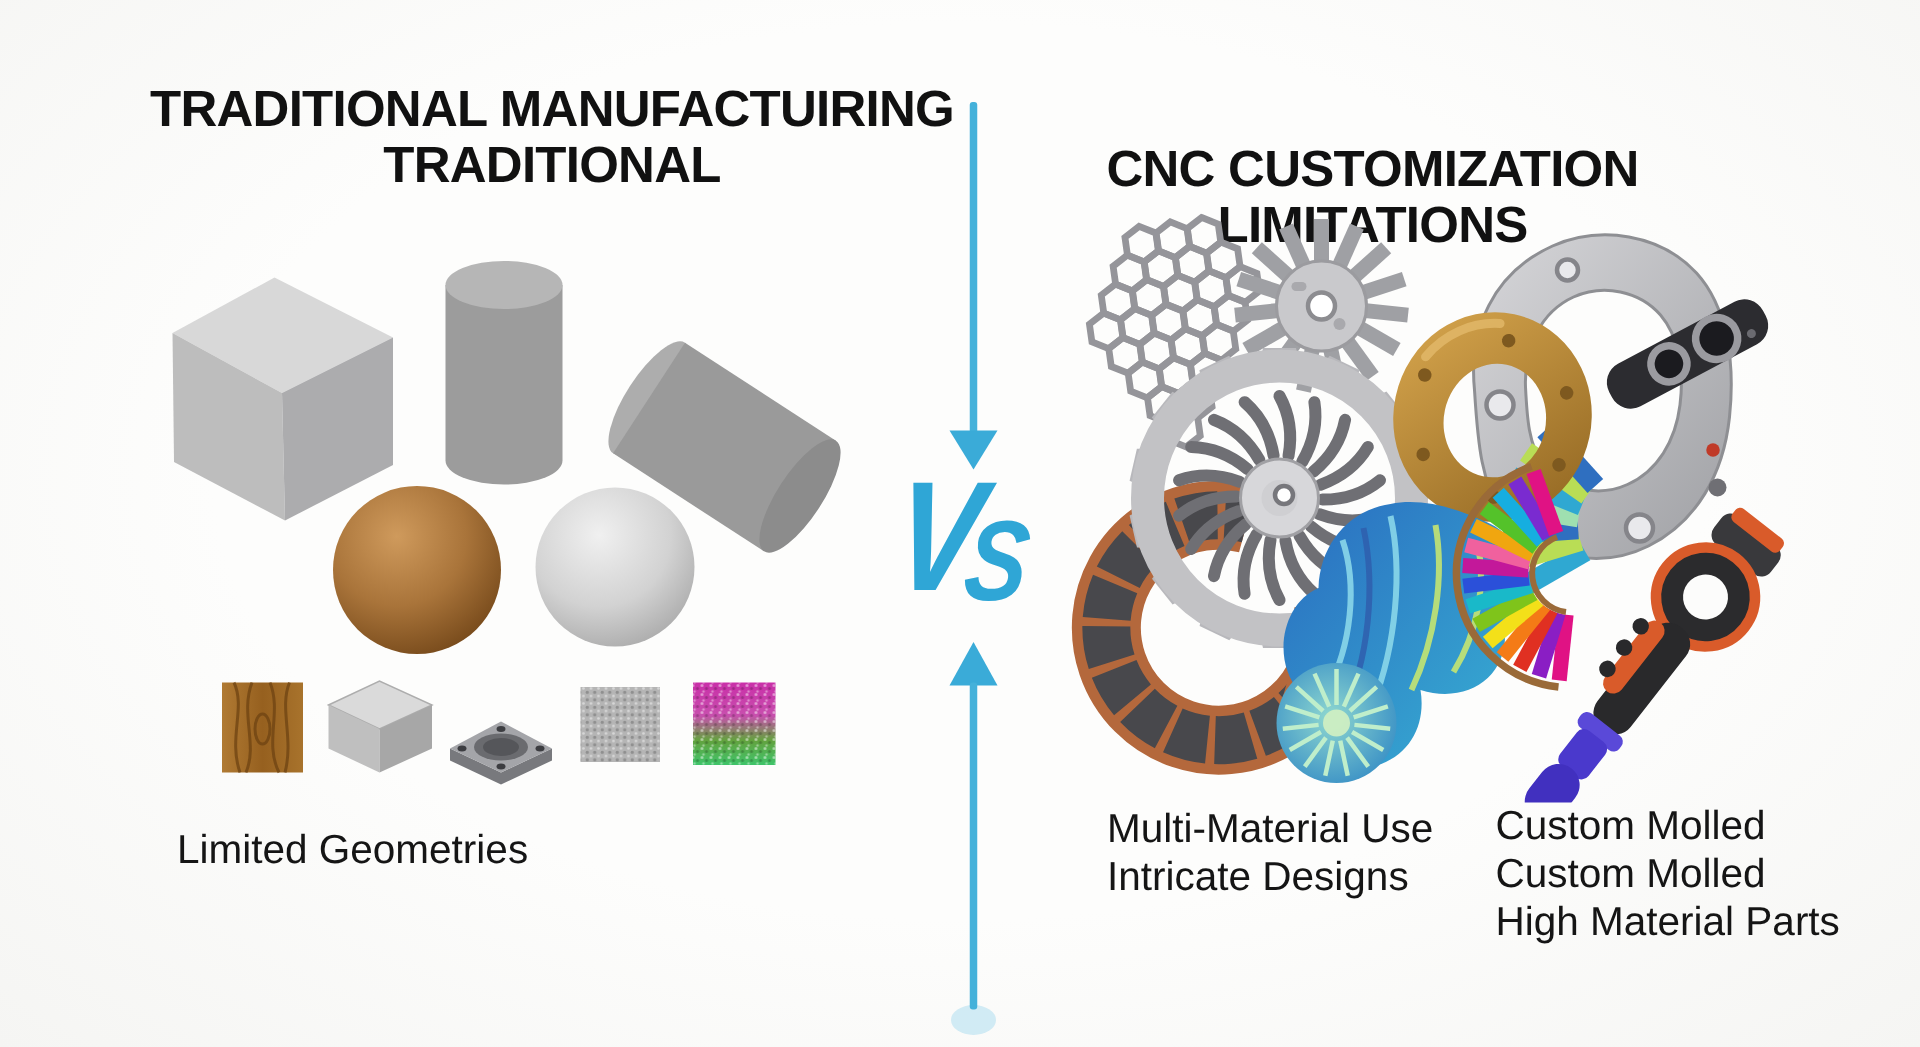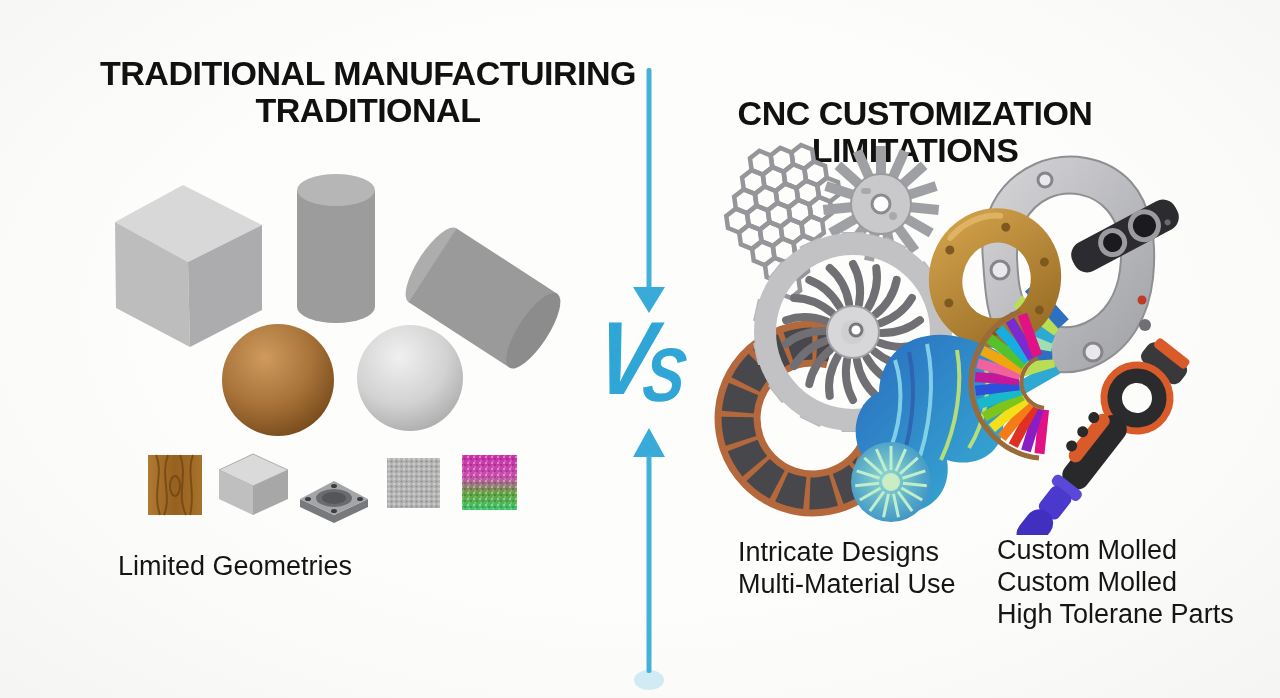--- a/index.html
+++ b/index.html
@@ -385,22 +385,22 @@
       <rect x="108" y="-17" width="12" height="34" rx="5" fill="#5a49d8"></rect>
       <rect x="118" y="-12" width="30" height="24" rx="6" fill="#4a39cc"></rect>
       <rect x="145" y="-14" width="42" height="28" rx="14" fill="#4130bf"></rect>
     </g>
   </svg>
 
   <div class="caption caption-left">
     <div>Limited Geometries</div>
   </div>
   <div class="caption caption-r1">
+    <div>Multi-Material Use</div>
     <div>Intricate Designs</div>
-    <div>Multi-Material Use</div>
   </div>
   <div class="caption caption-r2">
     <div>Custom Molled</div>
     <div>Custom Molled</div>
-    <div>High Tolerane Parts</div>
+    <div>High Material Parts</div>
   </div>
 
 </div>
 
 </body></html>

